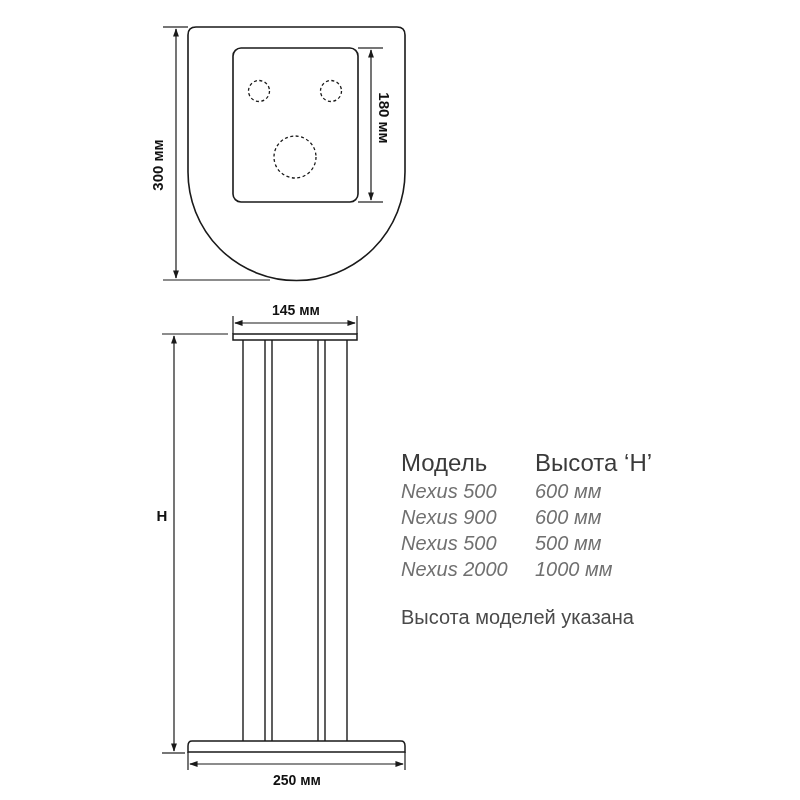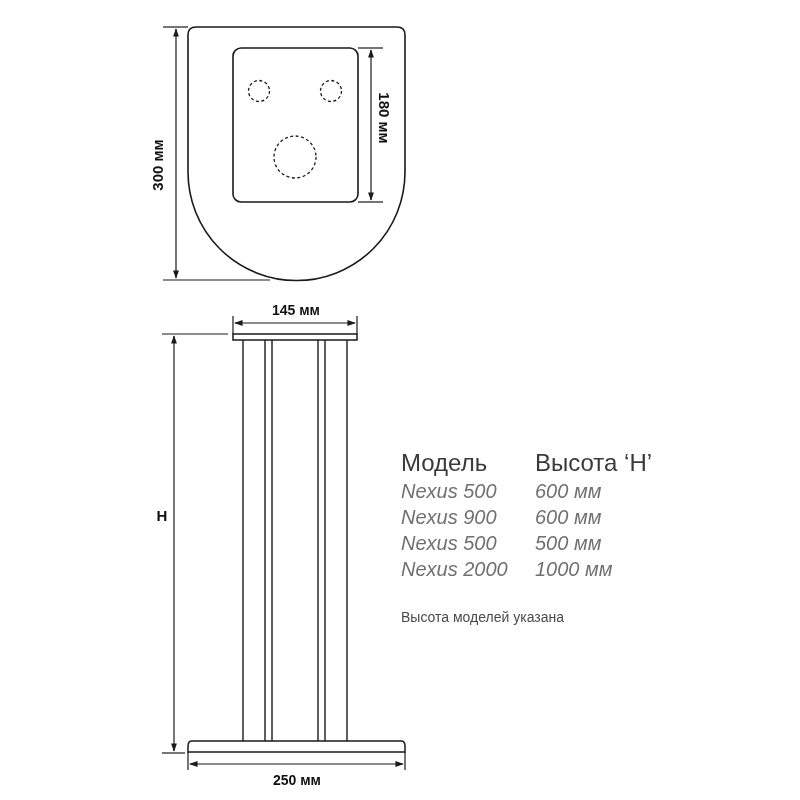--- a/index.html
+++ b/index.html
@@ -5,21 +5,21 @@
     html, body { margin: 0; padding: 0; background: #ffffff; }
     body { width: 800px; height: 800px; position: relative; overflow: hidden; font-family: "Liberation Sans", sans-serif; }
     svg.drawing { position: absolute; left: 0; top: 0; }
     .dim-label { font-family: "Liberation Sans", sans-serif; font-weight: bold; fill: #111; }
     .spec { position: absolute; left: 401px; top: 447px; color: #555; font-family: "Liberation Sans", sans-serif; }
     .spec-table { border-collapse: collapse; }
     .spec-table td { padding: 0; vertical-align: baseline; white-space: nowrap; }
     .spec-head td { font-size: 24px; color: #3a3a3a; line-height: 31px; margin-top: 45px; }
     .spec-row td { font-size: 20px; color: #707070; line-height: 26px; font-style: italic; }
     .col-model { width: 134px; }
-    .note { position: absolute; left: 401px; top: 604px; font-size: 14px; line-height: 27px; color: #4a4a4a; font-family: "Liberation Sans", sans-serif; }
+    .note { position: absolute; left: 401px; top: 604px; font-size: 20px; line-height: 27px; color: #4a4a4a; font-family: "Liberation Sans", sans-serif; }
   </style>
 </head>
 <body>
 
 <svg class="drawing" width="800" height="800" viewBox="0 0 800 800">
   <defs>
     <marker id="arrow" viewBox="0 0 10 10" refX="9" refY="5" markerWidth="7" markerHeight="7" orient="auto-start-reverse">
       <path d="M0,1.5 L10,5 L0,8.5 z" fill="#1a1a1a"></path>
     </marker>
   </defs>

